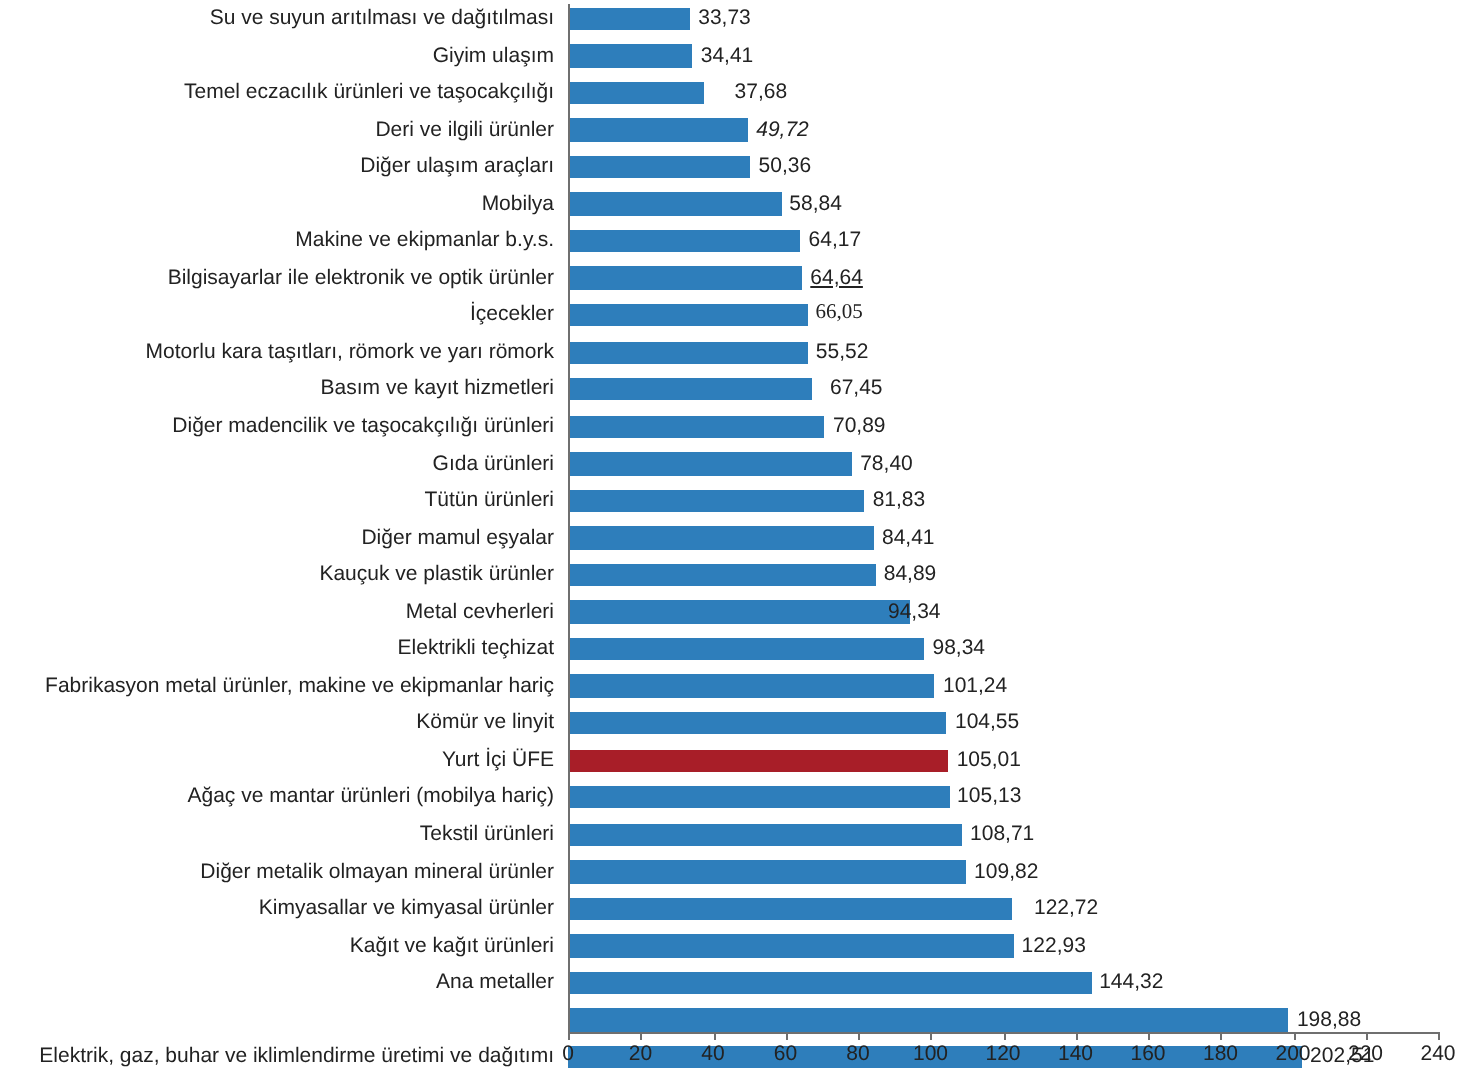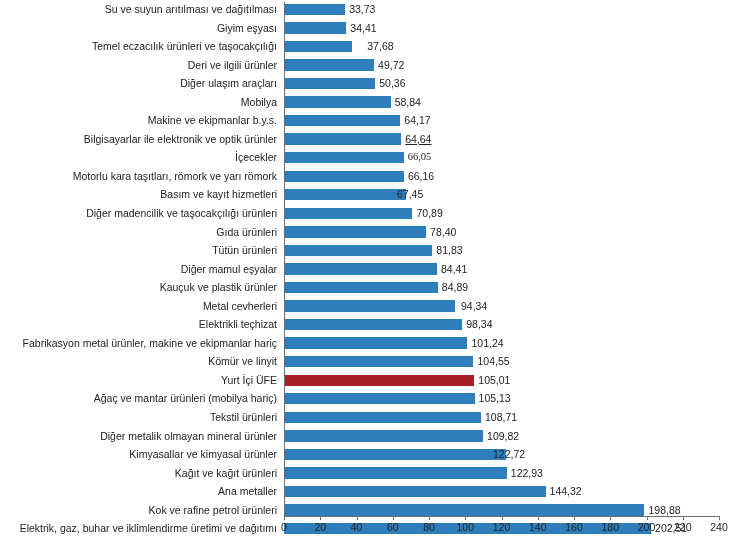--- a/index.html
+++ b/index.html
@@ -118,38 +118,38 @@
   <div class="plot-wrap">
     <div class="rows" id="rows">
         <div class="row">
           <div class="row-label">Su ve suyun arıtılması ve dağıtılması</div>
           <div class="bar-track">
             <div class="bar" style="width: 61.1356px;"></div>
             <div class="bar-value" style="left: 61.1356px;">33,73</div>
           </div>
         </div>
         <div class="row">
-          <div class="row-label">Giyim eşyası</div>
+          <div class="row-label">Giyim ulaşım</div>
           <div class="bar-track">
             <div class="bar" style="width: 62.3681px;"></div>
             <div class="bar-value" style="left: 62.3681px;">34,41</div>
           </div>
         </div>
         <div class="row">
           <div class="row-label">Temel eczacılık ürünleri ve taşocakçılığı</div>
           <div class="bar-track">
             <div class="bar" style="width: 68.295px;"></div>
             <div class="bar-value" style="left: 68.295px; padding-left: 15px;">37,68</div>
           </div>
         </div>
         <div class="row">
           <div class="row-label">Deri ve ilgili ürünler</div>
           <div class="bar-track">
             <div class="bar" style="width: 90.1175px;"></div>
-            <div class="bar-value" style="left: 90.1175px;">49,72</div>
+            <div class="bar-value" style="left: 90.1175px; font-style: italic;">49,72</div>
           </div>
         </div>
         <div class="row">
           <div class="row-label">Diğer ulaşım araçları</div>
           <div class="bar-track">
             <div class="bar" style="width: 91.2775px;"></div>
             <div class="bar-value" style="left: 91.2775px;">50,36</div>
           </div>
         </div>
         <div class="row">
@@ -177,28 +177,28 @@
           <div class="row-label">İçecekler</div>
           <div class="bar-track">
             <div class="bar" style="width: 119.716px;"></div>
             <div class="bar-value" style="left: 119.716px; font-family: Liberation Serif, serif;">66,05</div>
           </div>
         </div>
         <div class="row">
           <div class="row-label">Motorlu kara taşıtları, römork ve yarı römork</div>
           <div class="bar-track">
             <div class="bar" style="width: 119.915px;"></div>
-            <div class="bar-value" style="left: 119.915px;">66,16</div>
+            <div class="bar-value" style="left: 119.915px;">55,52</div>
           </div>
         </div>
         <div class="row">
           <div class="row-label">Basım ve kayıt hizmetleri</div>
           <div class="bar-track">
             <div class="bar" style="width: 122.253px;"></div>
-            <div class="bar-value" style="left: 109px;">67,45</div>
+            <div class="bar-value" style="left: 127px;">67,45</div>
           </div>
         </div>
         <div class="row">
           <div class="row-label">Diğer madencilik ve taşocakçılığı ürünleri</div>
           <div class="bar-track">
             <div class="bar" style="width: 128.488px;"></div>
             <div class="bar-value" style="left: 128.488px;">70,89</div>
           </div>
         </div>
         <div class="row">
@@ -226,21 +226,21 @@
           <div class="row-label">Kauçuk ve plastik ürünler</div>
           <div class="bar-track">
             <div class="bar" style="width: 153.863px;"></div>
             <div class="bar-value" style="left: 153.863px;">84,89</div>
           </div>
         </div>
         <div class="row">
           <div class="row-label">Metal cevherleri</div>
           <div class="bar-track">
             <div class="bar" style="width: 170.991px;"></div>
-            <div class="bar-value" style="left: 173px;">94,34</div>
+            <div class="bar-value" style="left: 156px;">94,34</div>
           </div>
         </div>
         <div class="row">
           <div class="row-label">Elektrikli teçhizat</div>
           <div class="bar-track">
             <div class="bar" style="width: 178.241px;"></div>
             <div class="bar-value" style="left: 178.241px; text-align: right;">98,34</div>
           </div>
         </div>
         <div class="row">
@@ -282,39 +282,38 @@
           <div class="row-label">Diğer metalik olmayan mineral ürünler</div>
           <div class="bar-track">
             <div class="bar" style="width: 199.049px;"></div>
             <div class="bar-value" style="left: 199.049px;">109,82</div>
           </div>
         </div>
         <div class="row">
           <div class="row-label">Kimyasallar ve kimyasal ürünler</div>
           <div class="bar-track">
             <div class="bar" style="width: 222.43px;"></div>
-            <div class="bar-value" style="left: 205px; text-align: center;">122,72</div>
+            <div class="bar-value" style="left: 229px; text-align: center;">122,72</div>
           </div>
         </div>
         <div class="row">
           <div class="row-label">Kağıt ve kağıt ürünleri</div>
           <div class="bar-track">
             <div class="bar" style="width: 222.811px;"></div>
             <div class="bar-value" style="left: 222.811px;">122,93</div>
           </div>
         </div>
         <div class="row">
           <div class="row-label">Ana metaller</div>
           <div class="bar-track">
             <div class="bar" style="width: 261.58px;"></div>
             <div class="bar-value" style="left: 261.58px;">144,32</div>
           </div>
         </div>
         <div class="row">
-          <div class="row-label">Kok ve rafine petrol ürünleri</div>
           <div class="bar-track">
             <div class="bar" style="width: 360.47px;"></div>
             <div class="bar-value" style="left: 360.47px;">198,88</div>
           </div>
         </div>
         <div class="row">
           <div class="row-label">Elektrik, gaz, buhar ve iklimlendirme üretimi ve dağıtımı</div>
           <div class="bar-track">
             <div class="bar" style="width: 367.049px;"></div>
             <div class="bar-value" style="left: 367.049px;">202,51</div>

